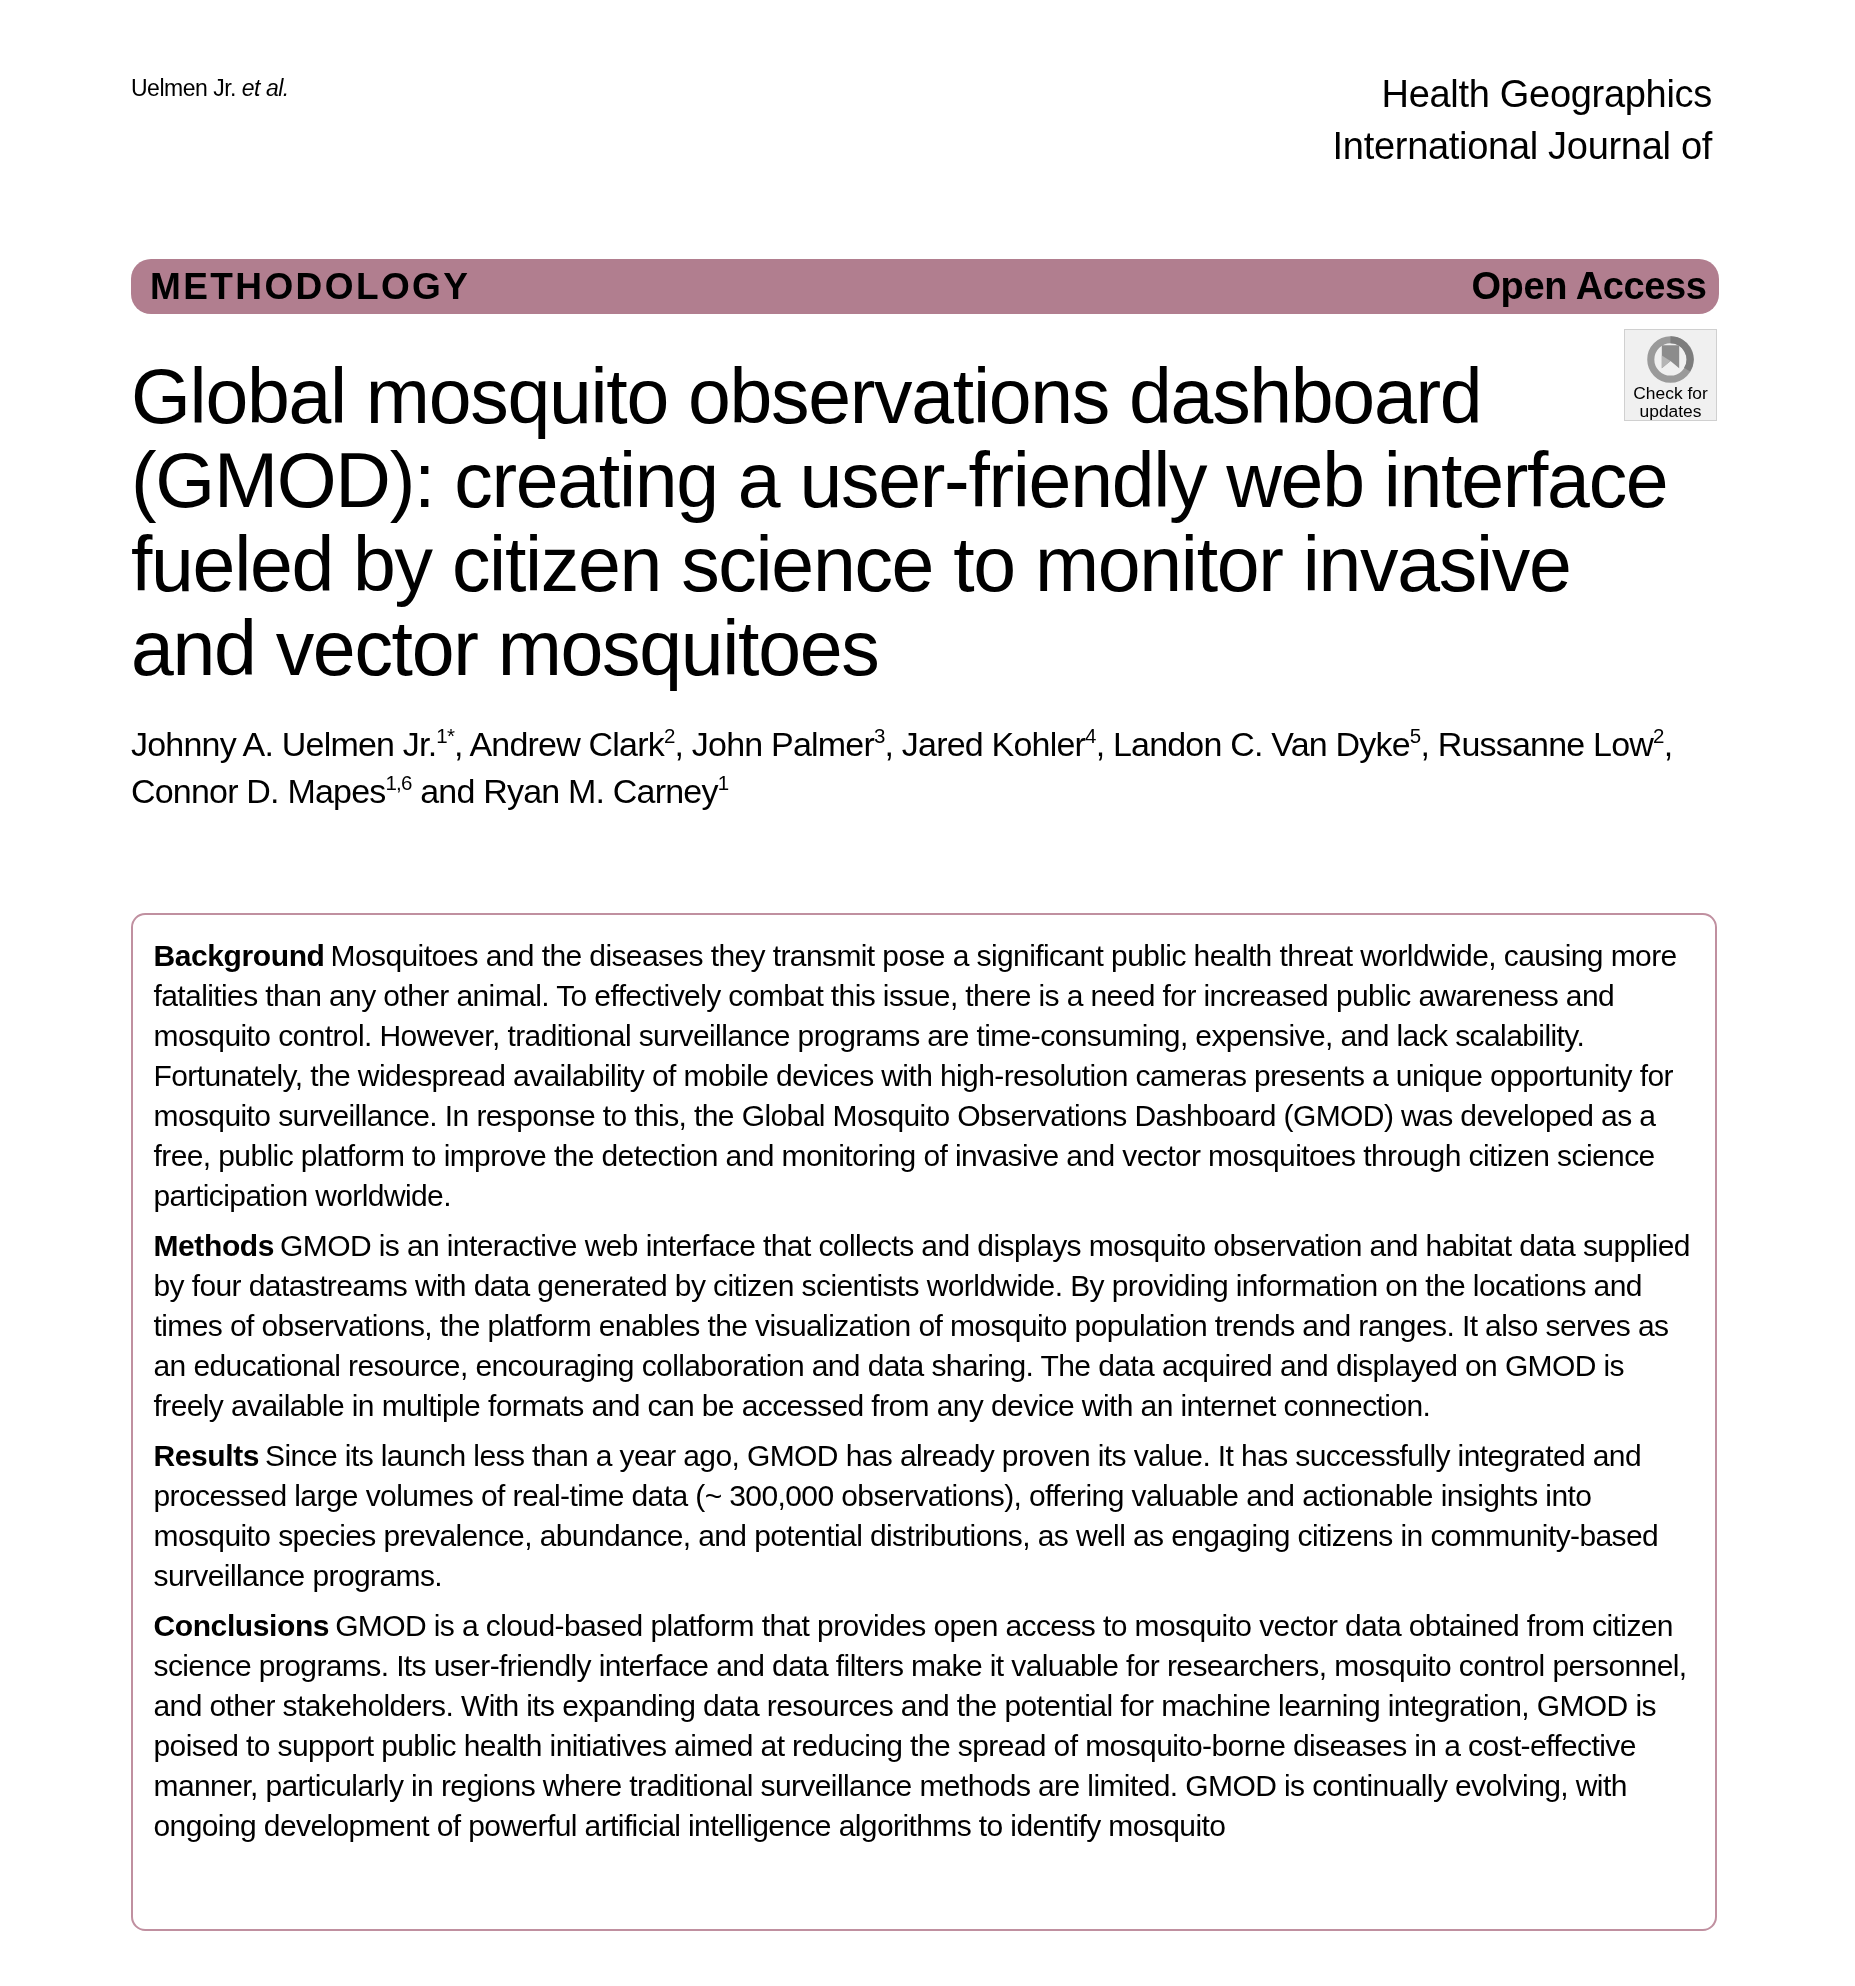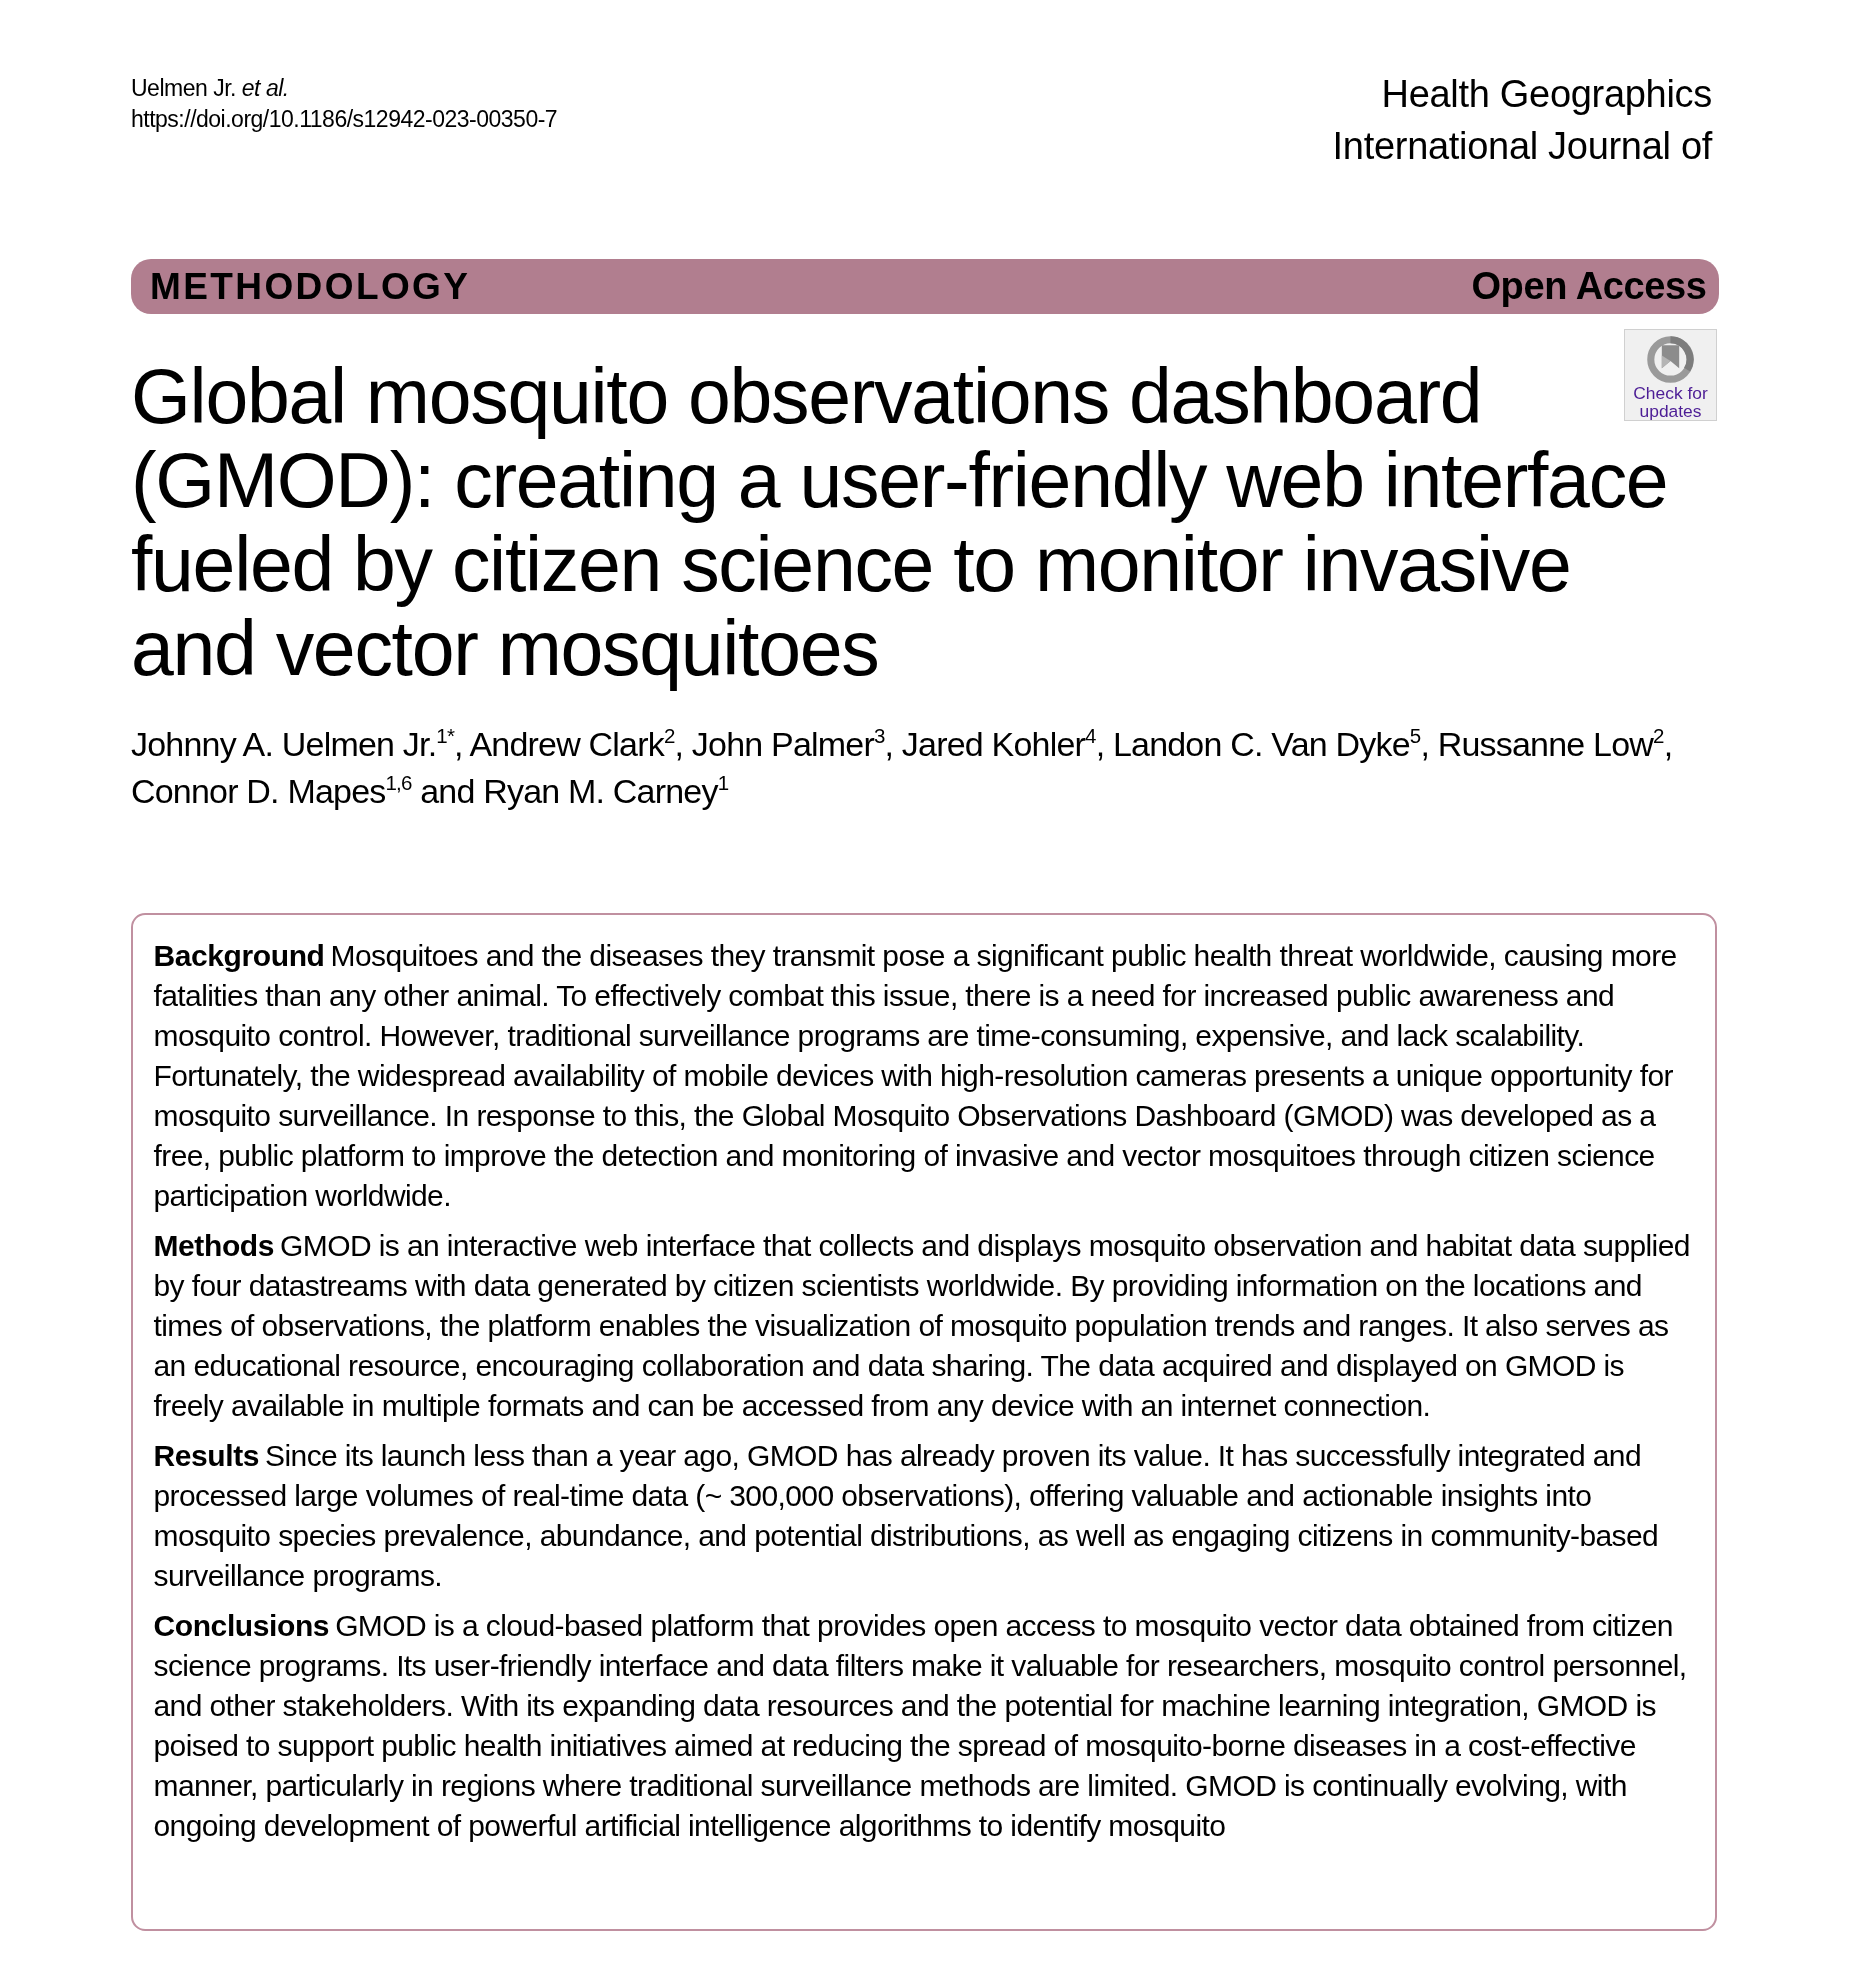--- a/index.html
+++ b/index.html
@@ -73,21 +73,21 @@
     box-sizing: border-box;
     display: flex;
     flex-direction: column;
     align-items: center;
     padding-top: 4.7px;
   }
   .check-updates svg { display: block; }
   .check-updates .cu-text {
     font-size: 17.4px;
     line-height: 17.4px;
-    color: #4c1d95;
+    color: #000000;
     text-align: center;
     margin-top: 1.6px;
   }
 
   .paper-title {
     position: absolute;
     left: 131px;
     top: 354px;
     width: 1564px;
     font-size: 77px;
@@ -145,21 +145,20 @@
   }
 </style>
 </head>
 <body>
 
 <div class="meta-block">
   <div class="line">
     <span>Uelmen Jr.</span>
     <span class="italic">et al.</span>
   </div>
-  <div class="line">https://doi.org/10.1186/s12942-023-00350-7</div>
 </div>
 
 <div class="journal-name">
   <div>Health Geographics</div>
   <div>International Journal of</div>
 </div>
 
 <div class="type-banner" style="background: rgb(177, 126, 143);">
   <span class="type-label">METHODOLOGY</span>
   <span class="oa-label">Open Access</span>

